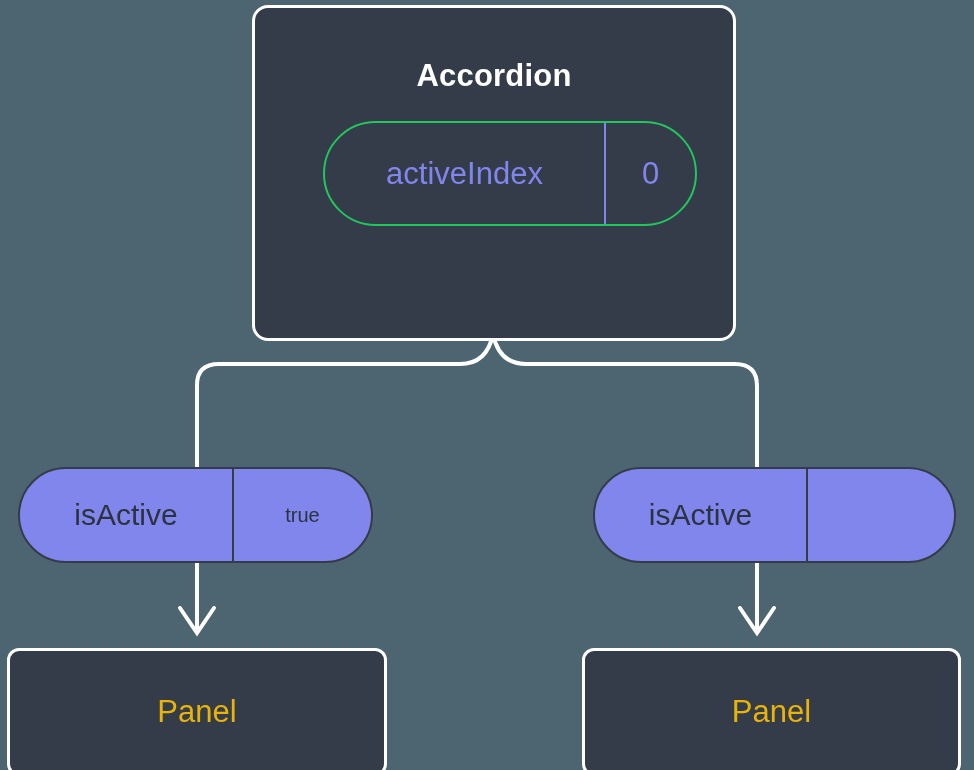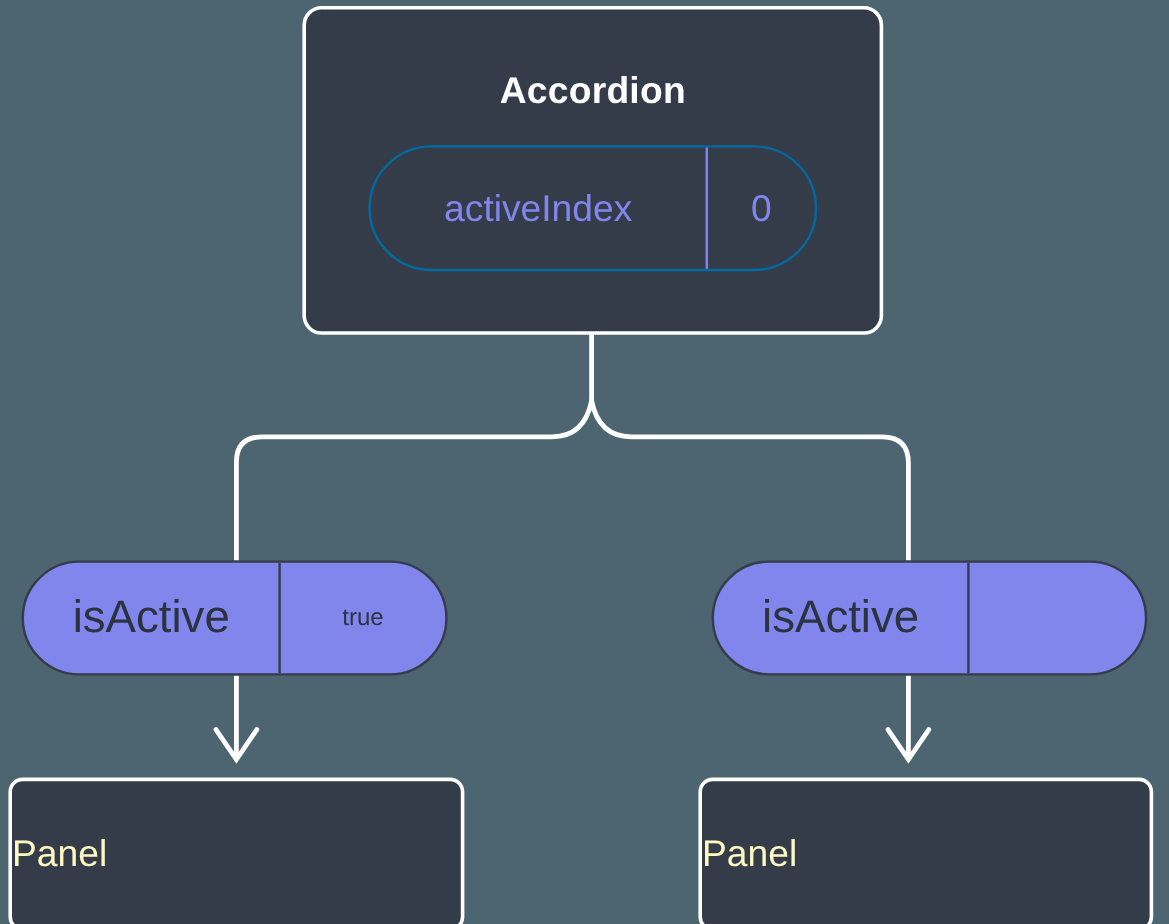--- a/index.html
+++ b/index.html
@@ -36,21 +36,21 @@
     box-sizing: border-box;
     background: #343c4a;
     border: 3px solid #ffffff;
     border-radius: 14px;
   }
 
   #accordion-card {
     left: 252px;
     top: 5px;
     width: 484px;
-    height: 274px;
+    height: 336px;
     border-radius: 16px;
   }
 
   .card-title {
     position: absolute;
     left: 0;
     right: 0;
     text-align: center;
     color: #ffffff;
     font-size: 31px;
@@ -59,26 +59,26 @@
     white-space: nowrap;
   }
 
   #accordion-title {
     top: 50px;
   }
 
   
   #active-index-pill {
     position: absolute;
-    left: 52px;
+    left: 68px;
     top: 113px;
     width: 374px;
     height: 105px;
     box-sizing: border-box;
-    border: 2px solid #0369a1;
+    border: 2px solid #22c55e;
     border-radius: 54px;
     display: flex;
     align-items: stretch;
   }
   #active-index-pill .pill-key {
     flex: 0 0 279px;
     display: flex;
     align-items: center;
     justify-content: center;
     color: #8186ed;
@@ -106,21 +106,21 @@
     border-radius: 50px;
     display: flex;
     align-items: stretch;
     overflow: hidden;
   }
   .prop-pill .pill-key {
     display: flex;
     align-items: center;
     justify-content: center;
     color: #2b3240;
-    font-size: 38px;
+    font-size: 30px;
     border-right: 2px solid #343c4a;
     white-space: nowrap;
   }
   .prop-pill .pill-val {
     flex: 1 1 auto;
     display: flex;
     align-items: center;
     justify-content: center;
     color: #2b3240;
     font-size: 20px;
@@ -154,21 +154,22 @@
     top: 648px;
     width: 379px;
     height: 128px;
     border-radius: 12px;
   }
   .panel-label {
     position: absolute;
     left: 0;
     right: 0;
     top: 43px;
-    color: #fef9c3;
+    text-align: center;
+    color: #eab308;
     font-size: 31px;
     font-weight: 400;
     white-space: nowrap;
   }
 </style>
 </head>
 <body>
 
 <div id="canvas">
 

